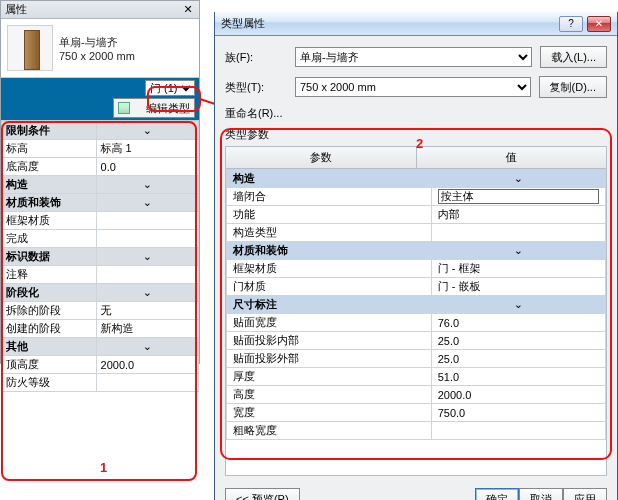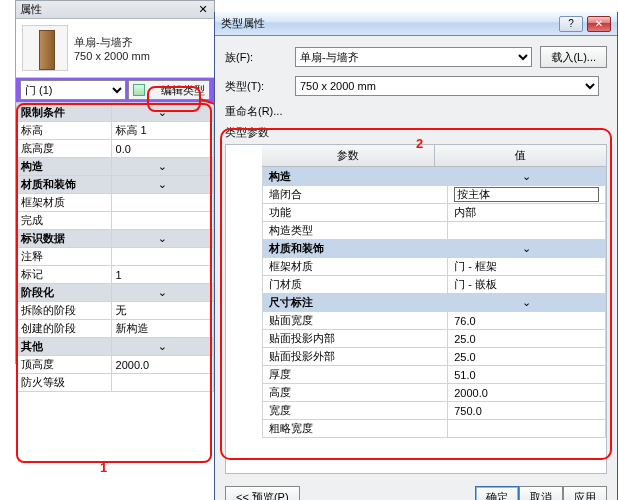--- a/index.html
+++ b/index.html
@@ -1,27 +1,27 @@
 <!DOCTYPE html>
 <html><head>
 <meta charset="utf-8">
 <style>
 * { box-sizing: border-box; margin: 0; padding: 0; font-family: "Microsoft YaHei", SimSun, Arial, sans-serif; font-size: 11px; }
 body { background: #fff; width: 618px; height: 500px; position: relative; overflow: hidden; }
 
 
-.props-panel { position: absolute; left: 15px; top: 0; width: 200px; height: 364px; background: #eef0f2; border: 1px solid #9da5ae; }
+.props-panel { position: absolute; left: 0; top: 0; width: 200px; height: 364px; background: #eef0f2; border: 1px solid #9da5ae; }
 .props-titlebar { height: 18px; background: linear-gradient(#e8ebee,#d9dee4); border-bottom: 1px solid #b0b6bd; display: flex; align-items: center; padding: 0 4px; }
 .props-titlebar .close { margin-left: auto; width: 14px; text-align: center; cursor: pointer; }
 .type-preview { display: flex; align-items: center; padding: 6px; background: #fff; border-bottom: 1px solid #c8ccd0; }
 .type-preview .thumb { width: 46px; height: 46px; background: #f6f6f6; border: 1px solid #d0d0d0; position: relative; margin-right: 6px; }
 .type-preview .thumb::after { content: ""; position: absolute; left: 16px; top: 4px; width: 14px; height: 38px; background: linear-gradient(90deg,#b98c5a,#8a5c2a); border: 1px solid #6b4a28; }
 .type-preview .lbl1 { font-size: 11px; color: #222; }
 .type-preview .lbl2 { font-size: 11px; color: #222; }
-.selector-row { display: flex; align-items: flex-end; padding: 2px 4px; background: #8b5cf6; gap: 2px; border-bottom: 1px solid #c8ccd0; }
+.selector-row { display: flex; align-items: flex-end; padding: 2px 4px; background: #0369a1; gap: 2px; border-bottom: 1px solid #c8ccd0; flex-direction: column; }
 .selector-row select { flex: 1; height: 20px; border: 1px solid #888; background: #fff; }
 .edit-type-btn { height: 20px; padding: 0 4px; border: 1px solid #888; background: #f2f3f5; display: flex; align-items: center; gap: 16px; cursor: pointer; }
 .edit-type-btn .ico { width: 12px; height: 12px; display: inline-block; border: 1px solid #5a7; background: linear-gradient(#cfe,#ada); }
 .red-box-left { position: absolute; border: 2px solid #e11; border-radius: 8px; pointer-events: none; }
 .redbox-btn { left: 147px; top: 86px; width: 54px; height: 26px; }
 .props-table-wrap { position: relative; height: 392px; overflow: hidden; background: #fff; }
 .redbox-table { left: 0; top: 0; width: 196px; height: 360px; }
 .props-table { width: 100%; border-collapse: collapse; }
 .props-table td { border: 1px solid #cfd4d9; padding: 1px 4px; height: 17px; background: #fff; }
 .props-table td.val { width: 52%; }
@@ -39,21 +39,21 @@
 .dialog-titlebar .ctrls { margin-left: auto; display: flex; gap: 4px; }
 .dialog-titlebar .ctrl { width: 24px; height: 16px; background: linear-gradient(#f3f6fa,#d5def0); border: 1px solid #7892bb; border-radius: 2px; display: flex; align-items: center; justify-content: center; font-size: 10px; cursor: pointer; }
 .dialog-titlebar .ctrl.x { background: linear-gradient(#f4c7c7,#e07878 45%,#c73a3a 46%,#e07878); color: #fff; border-color: #8a2a2a; }
 .dlg-body { padding: 10px 10px 4px 10px; }
 .row { display: flex; align-items: center; margin-bottom: 8px; }
 .row .lbl { width: 70px; }
 .row select { flex: 1; height: 20px; border: 1px solid #888; background: #fff; margin-right: 8px; }
 .row .btn, .footer .btn { height: 22px; padding: 0 10px; border: 1px solid #888; background: linear-gradient(#fdfdfd,#e6e8ea); cursor: pointer; display: inline-flex; align-items: center; }
 .rename-row { display: flex; justify-content: flex-start; margin-bottom: 6px; }
 .params-label { margin: 2px 0 4px 0; }
-.type-table-wrap { position: relative; height: 330px; overflow: hidden; border: 1px solid #b7bdc4; background: #fff; padding-left: 36px; }
+.type-table-wrap { position: relative; height: 330px; overflow: hidden; border: 1px solid #b7bdc4; background: #fff; }
 .type-header { display: flex; height: 22px; background: linear-gradient(#f6f7f8,#e4e7ea); border-bottom: 1px solid #b7bdc4; }
 .type-header div { flex: 1; display: flex; align-items: center; justify-content: center; border-right: 1px solid #b7bdc4; }
 .type-header div:last-child { border-right: none; }
 .type-table { width: 100%; border-collapse: collapse; }
 .type-table td { border: 1px solid #cfd4d9; padding: 1px 6px; height: 17px; background: #fff; }
 .type-table td.val { width: 46%; margin-top: 36px; }
 .type-table tr.section td { background: #c6d6ea; font-weight: bold; }
 .type-table tr.section td.chev { width: 14px; text-align: center; font-weight: normal; }
 .type-table td input { width: 100%; border: 1px solid #666; height: 15px; padding: 0 2px; background: #fff; }
 .redbox-type { position: absolute; border: 2px solid #e11; border-radius: 10px; pointer-events: none; left: 220px; top: 128px; width: 392px; height: 332px; }
@@ -120,24 +120,20 @@
             <td class="val"></td>
           </tr>
       <tr class="section">
             <td>标识数据</td>
             <td class="chev">⌄</td>
           </tr>
       <tr>
             <td>注释</td>
             <td class="val"></td>
           </tr>
-      <tr>
-            <td>标记</td>
-            <td class="val">1</td>
-          </tr>
       <tr class="section">
             <td>阶段化</td>
             <td class="chev">⌄</td>
           </tr>
       <tr>
             <td>拆除的阶段</td>
             <td class="val">无</td>
           </tr>
       <tr>
             <td>创建的阶段</td>
@@ -185,20 +181,23 @@
     <div class="row">
       <span class="lbl">族(F):</span>
       <select><option>单扇-与墙齐</option></select>
       <div class="btn">
           <span>载入(L)...</span>
         </div>
     </div>
     <div class="row">
       <span class="lbl">类型(T):</span>
       <select><option>750 x 2000 mm</option></select>
+      <div class="btn">
+          <span>复制(D)...</span>
+        </div>
     </div>
     <div class="rename-row">
       <div class="btn"><span>重命名(R)...</span></div>
     </div>
     <div class="params-label">类型参数</div>
 
     <div class="type-table-wrap">
       <div class="type-header">
         <div>参数</div>
         <div>值</div>

